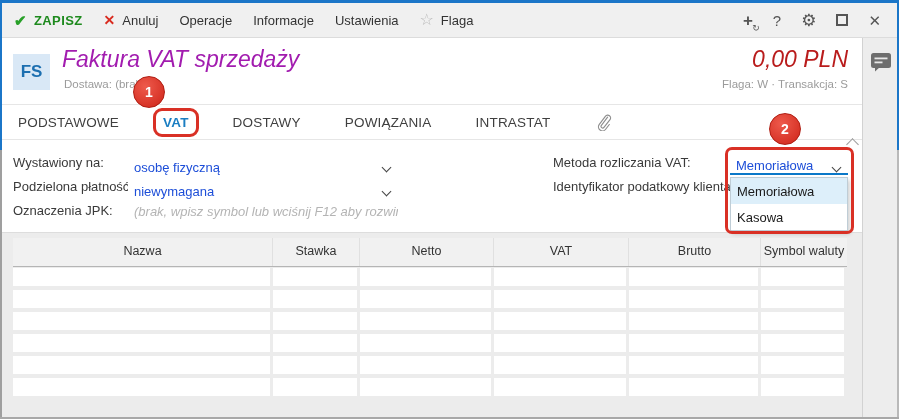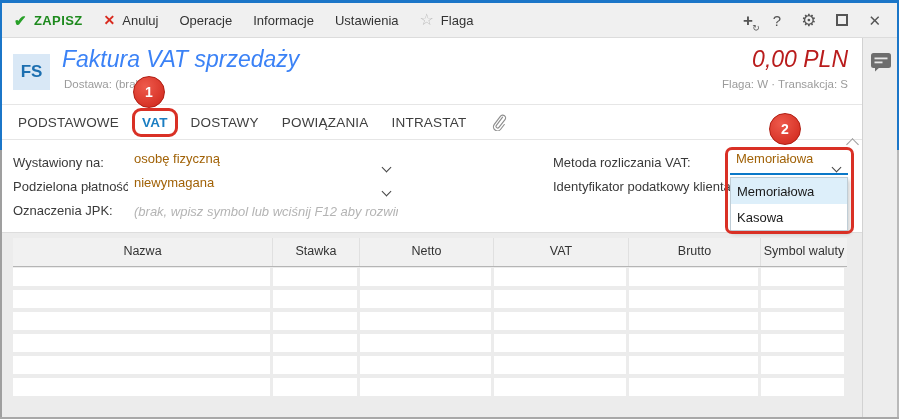--- a/index.html
+++ b/index.html
@@ -30,40 +30,40 @@
   .winico { font-size:15px; line-height:1; color:#555; position:relative; }
   .plus-main { font-size:17px; font-weight:bold; }
   .plus-sub  { position:absolute; right:-7px; bottom:-4px; font-size:9px; color:#555; }
   .gear { font-size:17px; }
   .maxbox { width:12px; height:12px; border:2px solid #555; display:inline-block; }
 
   
   .doc-header { position:absolute; left:2px; top:38px; width:860px; height:66px; background:#fff; }
   .badge { position:absolute; left:11px; top:16px; width:37px; height:36px; background:#d9e8f6;
            color:#1c6fb0; font-weight:bold; font-size:17px; display:flex; align-items:center; justify-content:center; }
-  .doc-title { position:absolute; left:60px; top:8px; font-size:23px; font-style:italic; color:#3b82f6; }
+  .doc-title { position:absolute; left:60px; top:8px; font-size:23px; font-style:italic; color:#a21caf; }
   .doc-sub   { position:absolute; left:62px; top:40px; font-size:11.5px; color:#9b9b9b; }
   .doc-amount { position:absolute; right:14px; top:8px; font-size:23px; font-style:italic; color:#b91c1c; }
   .doc-status { position:absolute; right:14px; top:40px; font-size:11.5px; color:#9b9b9b; }
 
   
   .tabbar { position:absolute; left:2px; top:104px; width:860px; height:36px; background:#fff;
             border-top:1px solid #e6e6e6; border-bottom:1px solid #e6e6e6;
-            display:flex; align-items:center; gap:23px; padding-left:16px; }
+            display:flex; align-items:center; gap:44px; padding-left:16px; }
   .tab { font-size:13.5px; color:#3f3f3f; letter-spacing:.2px; white-space:nowrap; cursor:default; }
   .tab.active { color:#1b7ec2; font-weight:bold; position:relative; }
   .tab-redbox { position:absolute; left:-10px; top:-7px; right:-10px; bottom:-7px;
                 border:3px solid #d93025; border-radius:9px; pointer-events:none; }
   .clip { margin-left:2px; display:flex; align-items:center; }
 
   
   .form { position:absolute; left:2px; top:140px; width:768px; height:92px; background:#fff; }
   .flabel { position:absolute; font-size:13px; color:#3a3a3a; line-height:24px; height:24px; }
-  .fcombo { position:absolute; height:24px; background:#fff; display:flex; align-items:flex-start;
-            font-size:13px; color:#a16207; padding-left:6px; }
+  .fcombo { position:absolute; height:24px; background:#fff; display:flex; align-items:flex-end;
+            font-size:13px; color:#1d4ed8; padding-left:6px; }
   .fcombo .chev { position:absolute; right:8px; top:8px; }
   .chevdown { width:7px; height:7px; border-right:1.6px solid #444; border-bottom:1.6px solid #444;
               transform:rotate(45deg); display:inline-block; margin-top:-3px; }
   .finput { position:absolute; height:24px; background:#fff; border:none; outline:none;
             font-size:13px; font-family:"Liberation Sans",sans-serif; color:#1a1a1a; padding-left:6px; }
   .finput::placeholder { color:#b4b4b4; font-style:italic; opacity:1; }
 
   .combo-open { left:728px; top:11px; width:118px; border-bottom:2px solid #0a78c8; }
   .popup { position:absolute; left:728px; top:37px; width:118px; background:#fff;
            border:1px solid #bfcdd6; box-shadow:2px 3px 4px rgba(0,0,0,.18); z-index:20; }

